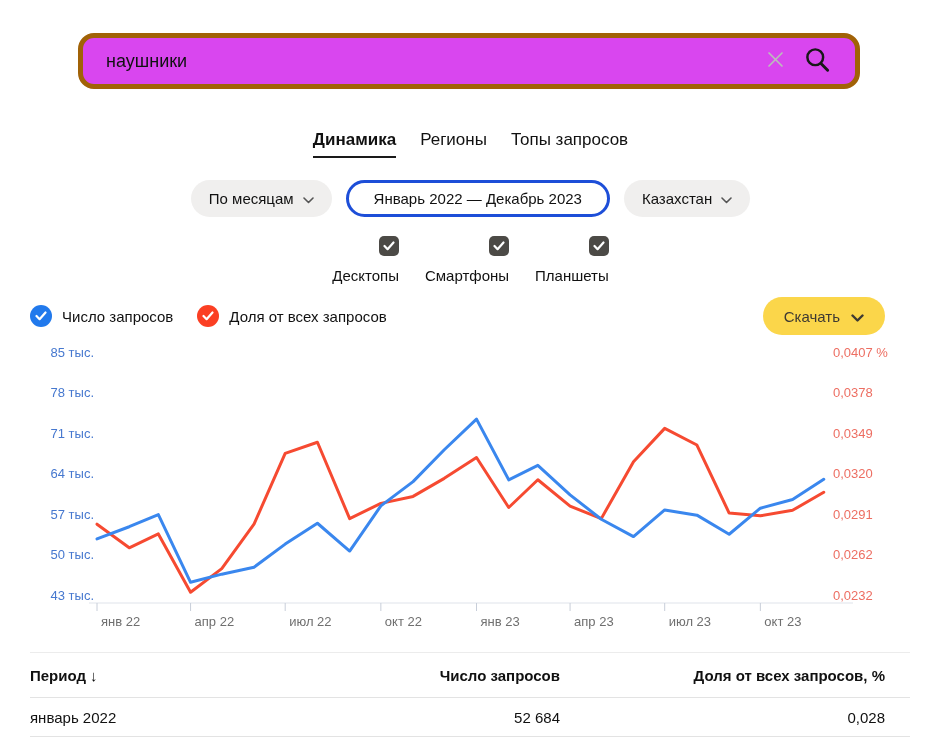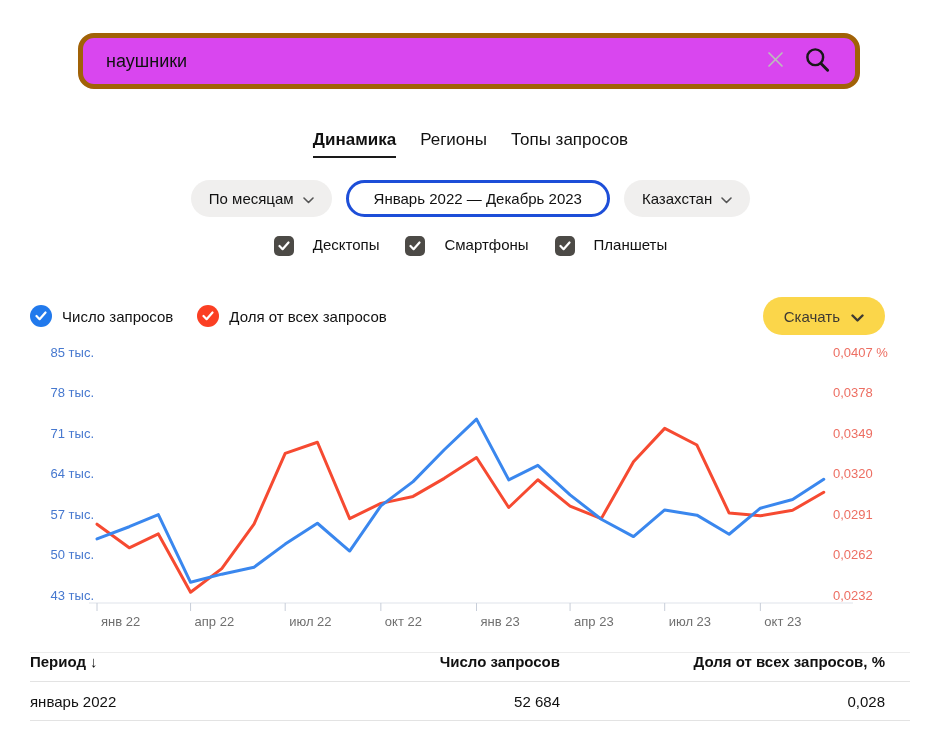--- a/index.html
+++ b/index.html
@@ -20,39 +20,39 @@
   .tab.active { font-weight:bold; border-bottom:2px solid #1a1a1a; }
 
   
   .pills { position:absolute; top:180px; left:0; width:100%; display:flex; justify-content:center; align-items:center; gap:14px; }
   .pill { height:37px; border-radius:19px; background:#f0efee; display:flex; align-items:center;
     gap:9px; padding:0 18px; font-size:15px; color:#111; cursor:pointer;text-align:center; }
   .pill.outline { background:#fff; border:3px solid #1d4ed8; padding:0 25px; }
 
   
   .devices { position:absolute; top:236px; left:0; width:100%; display:flex; justify-content:center; align-items:center; gap:26px; }
-  .device { display:flex; align-items:flex-start; gap:19px; font-size:15px; color:#111; cursor:pointer; }
+  .device { display:flex; align-items:flex-end; gap:11px; font-size:15px; color:#111; cursor:pointer;flex-direction:column; }
   .checkbox { width:20px; height:20px; border-radius:5px; background:#4c4a46; display:flex; align-items:center; justify-content:center; }
 
   
   .legend-row { position:absolute; top:297px; left:30px; width:855px; display:flex; align-items:center; }
   .legend-item { display:flex; align-items:center; gap:10px; margin-right:24px; font-size:15px; color:#111; cursor:pointer; }
   .legend-dot { width:22px; height:22px; border-radius:50%; display:flex; align-items:center; justify-content:center; }
   .legend-dot.blue { background:#2179ec; }
   .legend-dot.red { background:#fb3f23; }
   .download-btn { margin-left:auto; height:38px; border:none; border-radius:19px; background:#fbd64a;
     display:flex; align-items:center; gap:11px; padding:0 21px; font-size:15px; color:#3e3a33;
     font-family:"Liberation Sans", sans-serif; cursor:pointer; }
 
   
   #chart { position:absolute; left:0; top:340px; }
 
   
   .stats-table { position:absolute; left:30px; top:652px; width:880px; font-size:15px; color:#111; }
-  .t-head { display:flex; align-items:flex-start; height:30px; font-weight:bold;
+  .t-head { display:flex; align-items:center; height:46px; font-weight:bold;
     border-top:1px solid #ececec; border-bottom:1px solid #e3e3e3; cursor:default; }
   .t-row { display:flex; align-items:center; height:39px; border-bottom:1px solid #e3e3e3; }
   .c1 { width:280px; text-align:left; }
   .c2 { width:250px; text-align:right; }
   .c3 { flex:1; text-align:right; padding-right:25px; }
   .sort-arrow { font-weight:bold; margin-left:4px; }
   .th { cursor:pointer; }
 </style>
 </head>
 <body>

